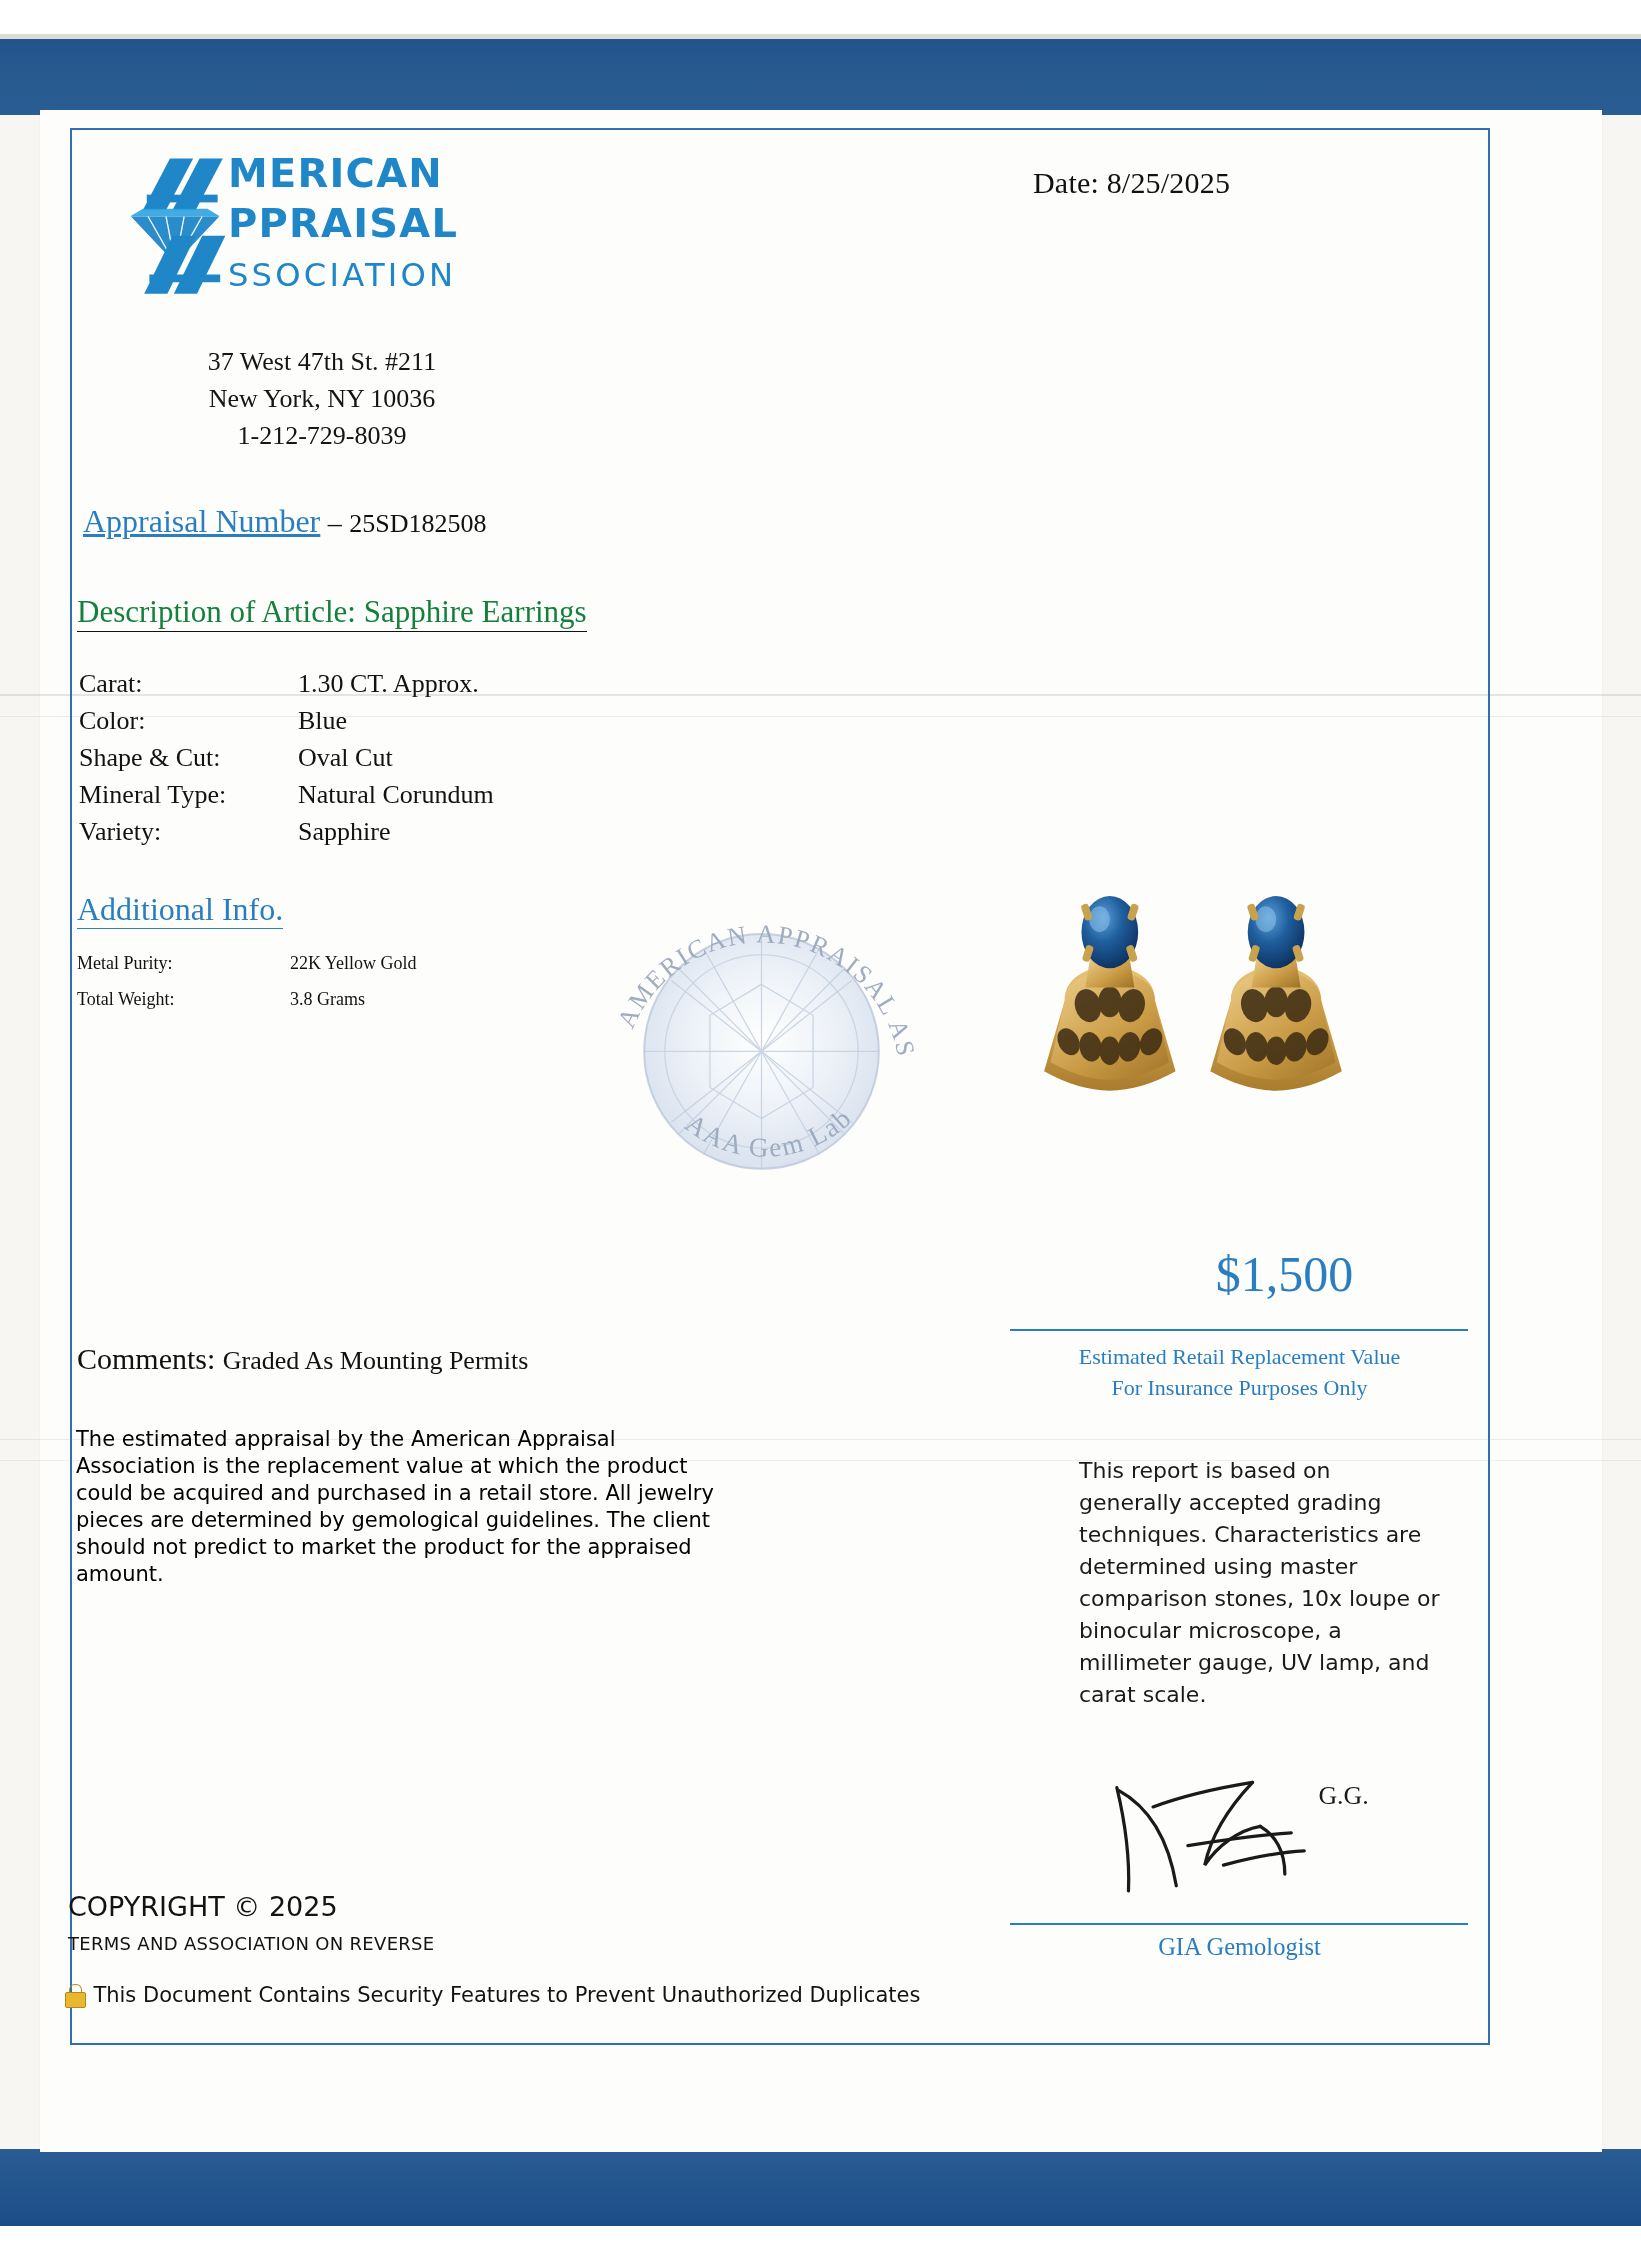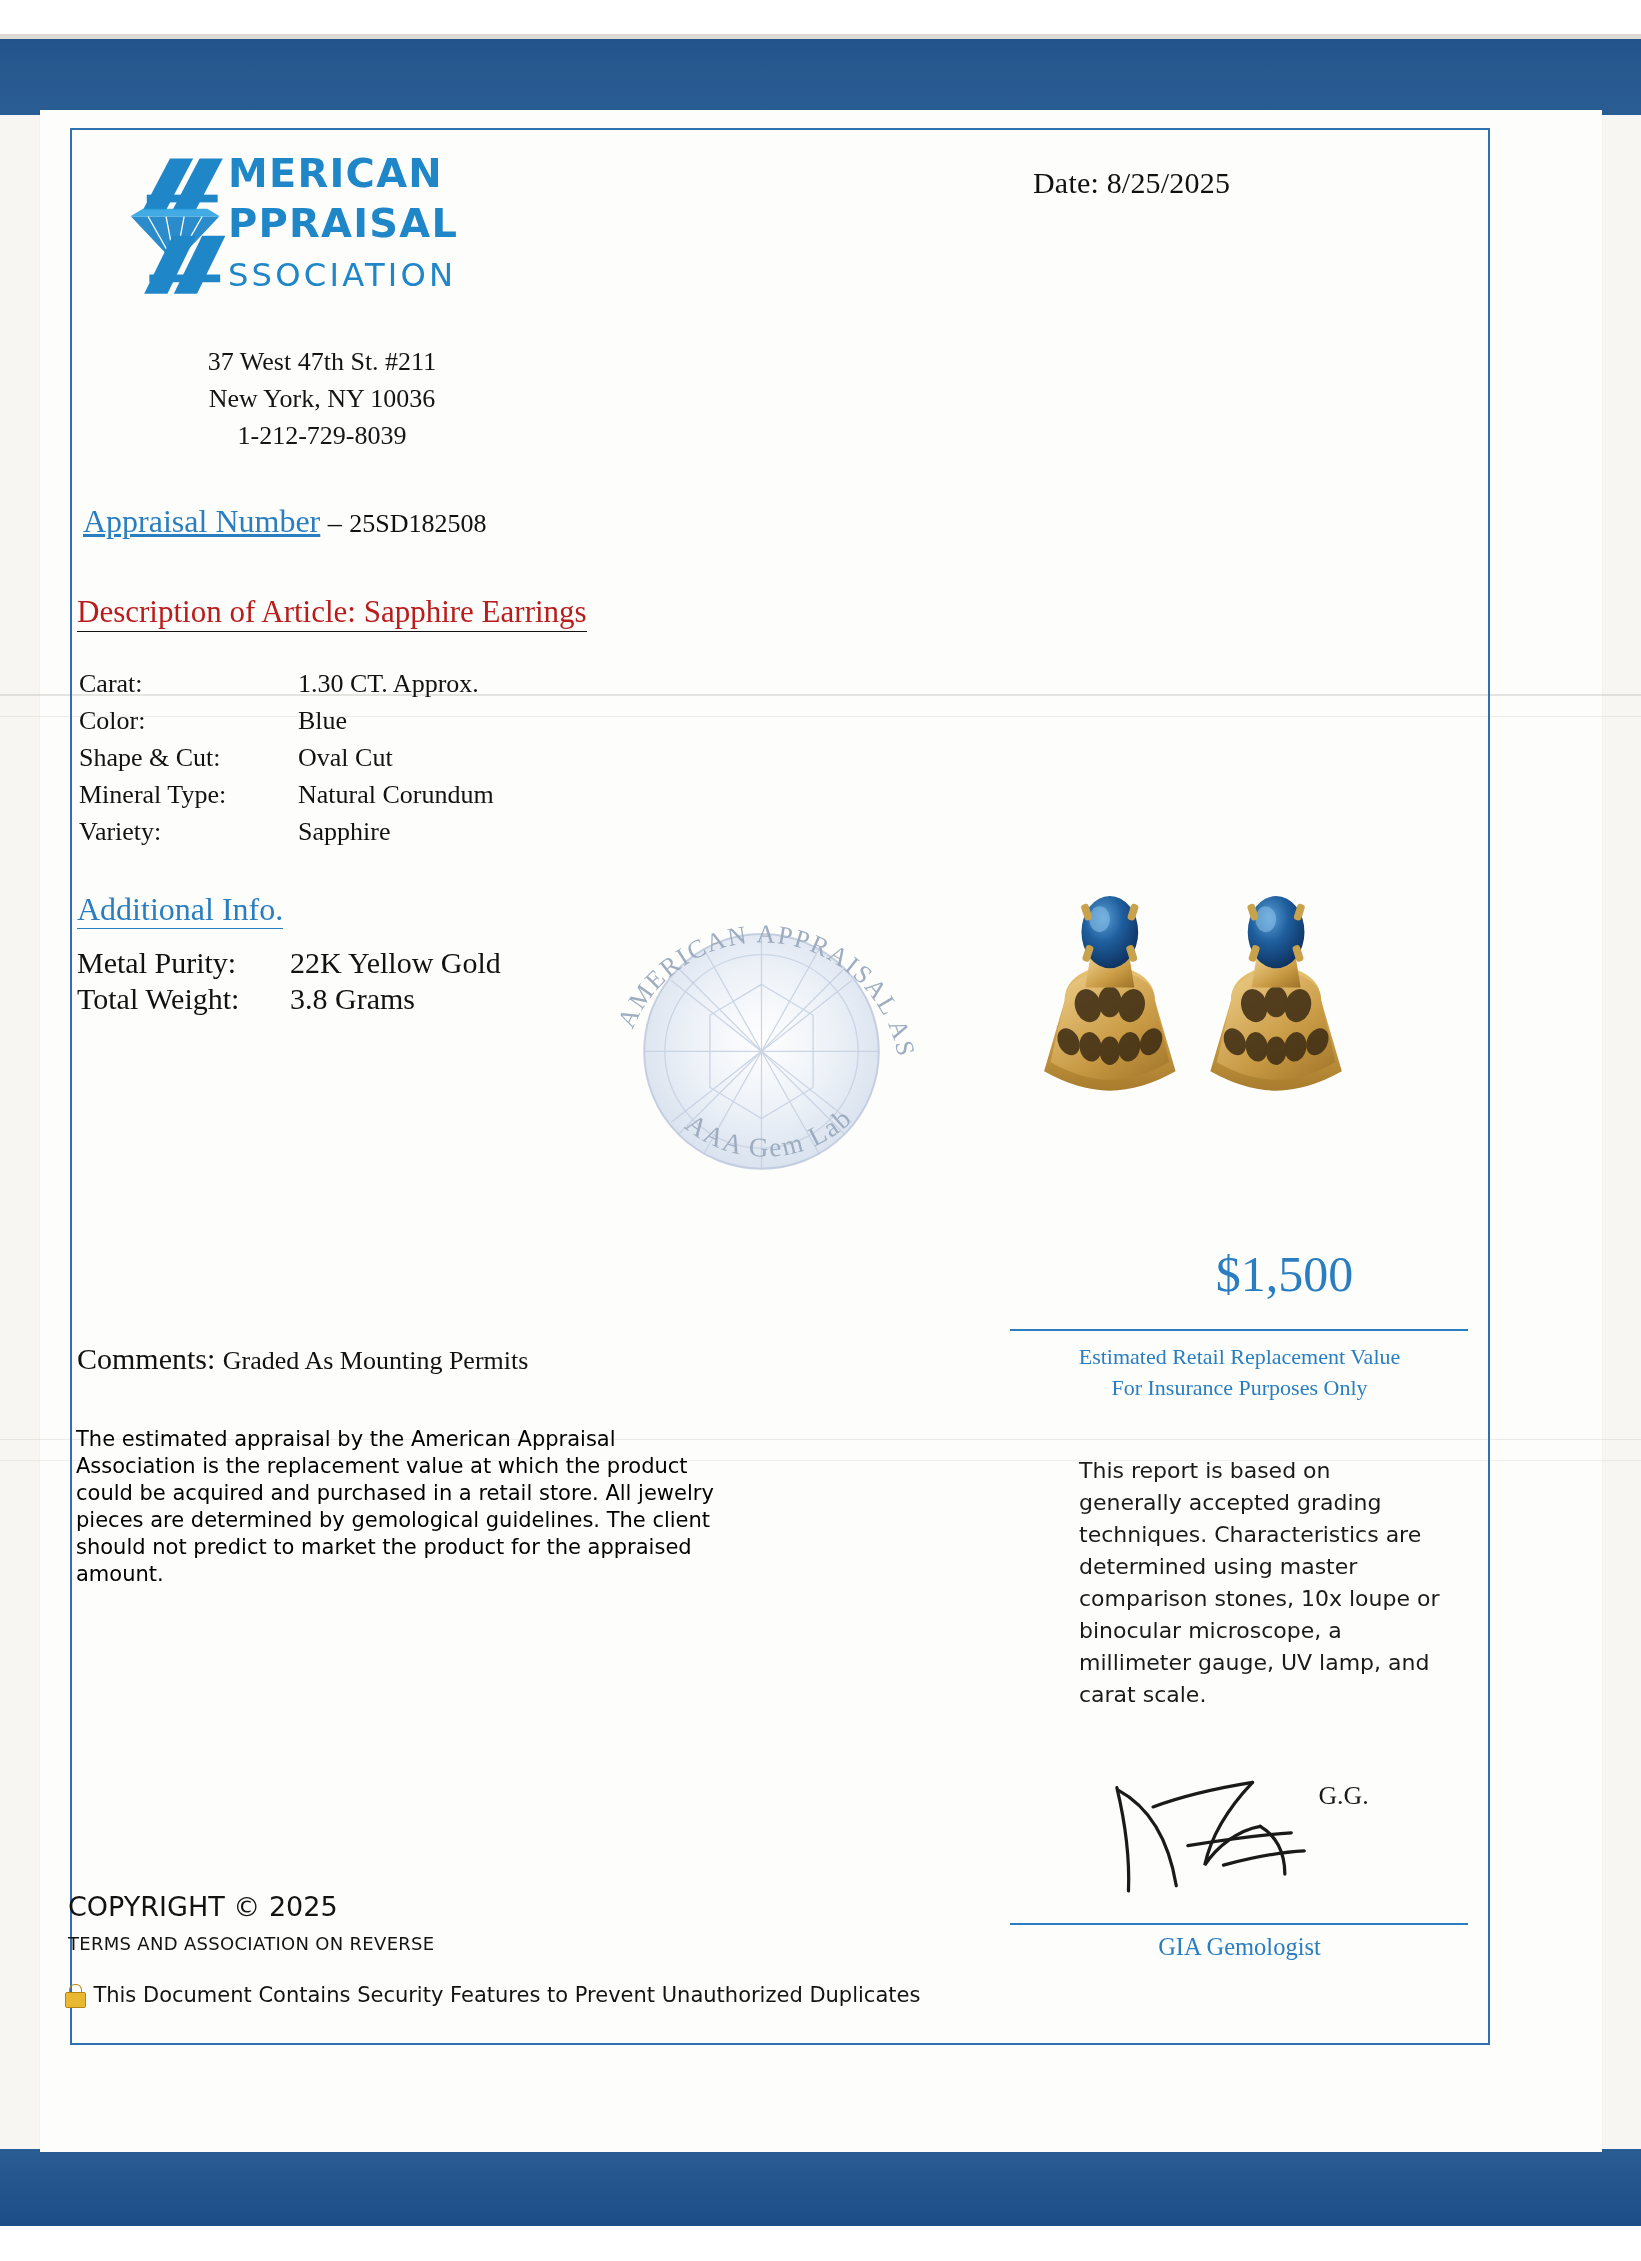--- a/index.html
+++ b/index.html
@@ -135,21 +135,21 @@
   }
   .appr-dash { color:#111; font-size: 28px; }
   .appr-value { color:#111; font-size: 26px; }
 
   
   .desc {
     position: absolute;
     left: 77px;
     top: 594px;
     font-size: 31px;
-    color: #b91c1c;
+    color: #15803d;
     border-bottom: 1.9px solid #111;
     display: inline-block;
     padding-bottom: 1.3px;
     white-space: nowrap;
   }
 
   
   .specs {
     position: absolute;
     left: 79px;
@@ -170,21 +170,21 @@
     font-size: 32px;
     color: #2a7ec0;
     border-bottom: 1.9px solid #2a7ec0;
     display: inline-block;
     white-space: nowrap;
   }
   .addl {
     position: absolute;
     left: 77px;
     top: 945px;
-    font-size: 30px;
+    font-size: 18px;
     color: #121212;
     line-height: 36px;
   }
   .addl .row { display: flex; }
   .addl .k { width: 213px; }
 
   
   .watermark {
     position: absolute;
     left: 581px;

